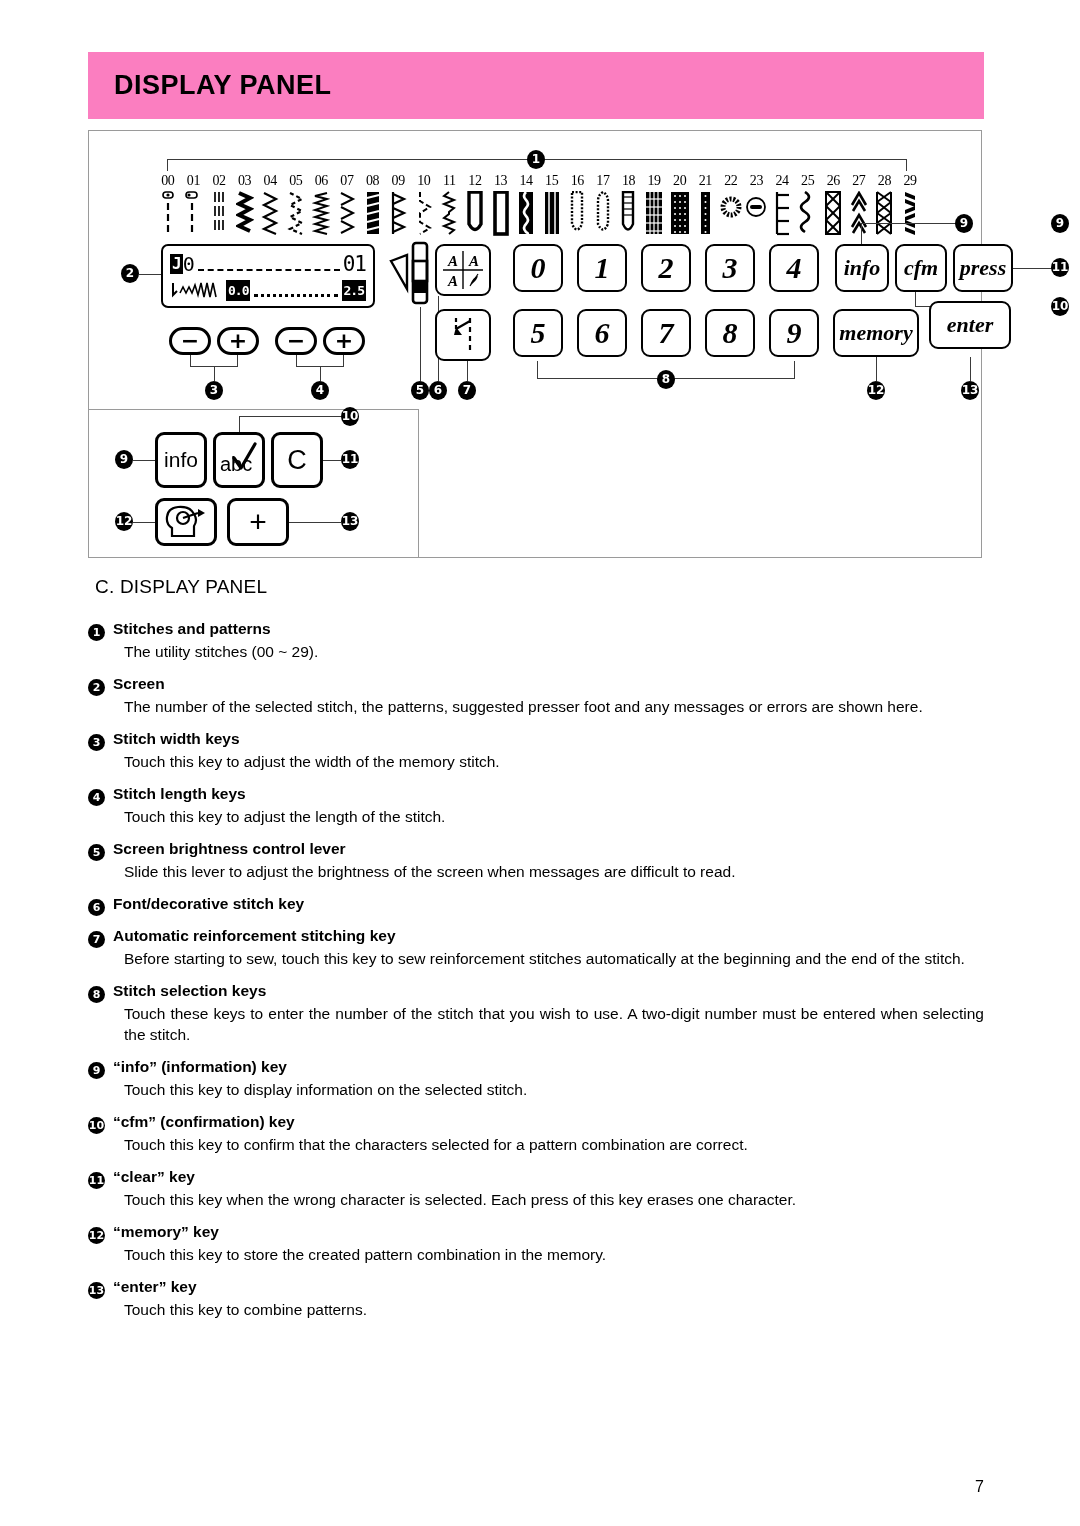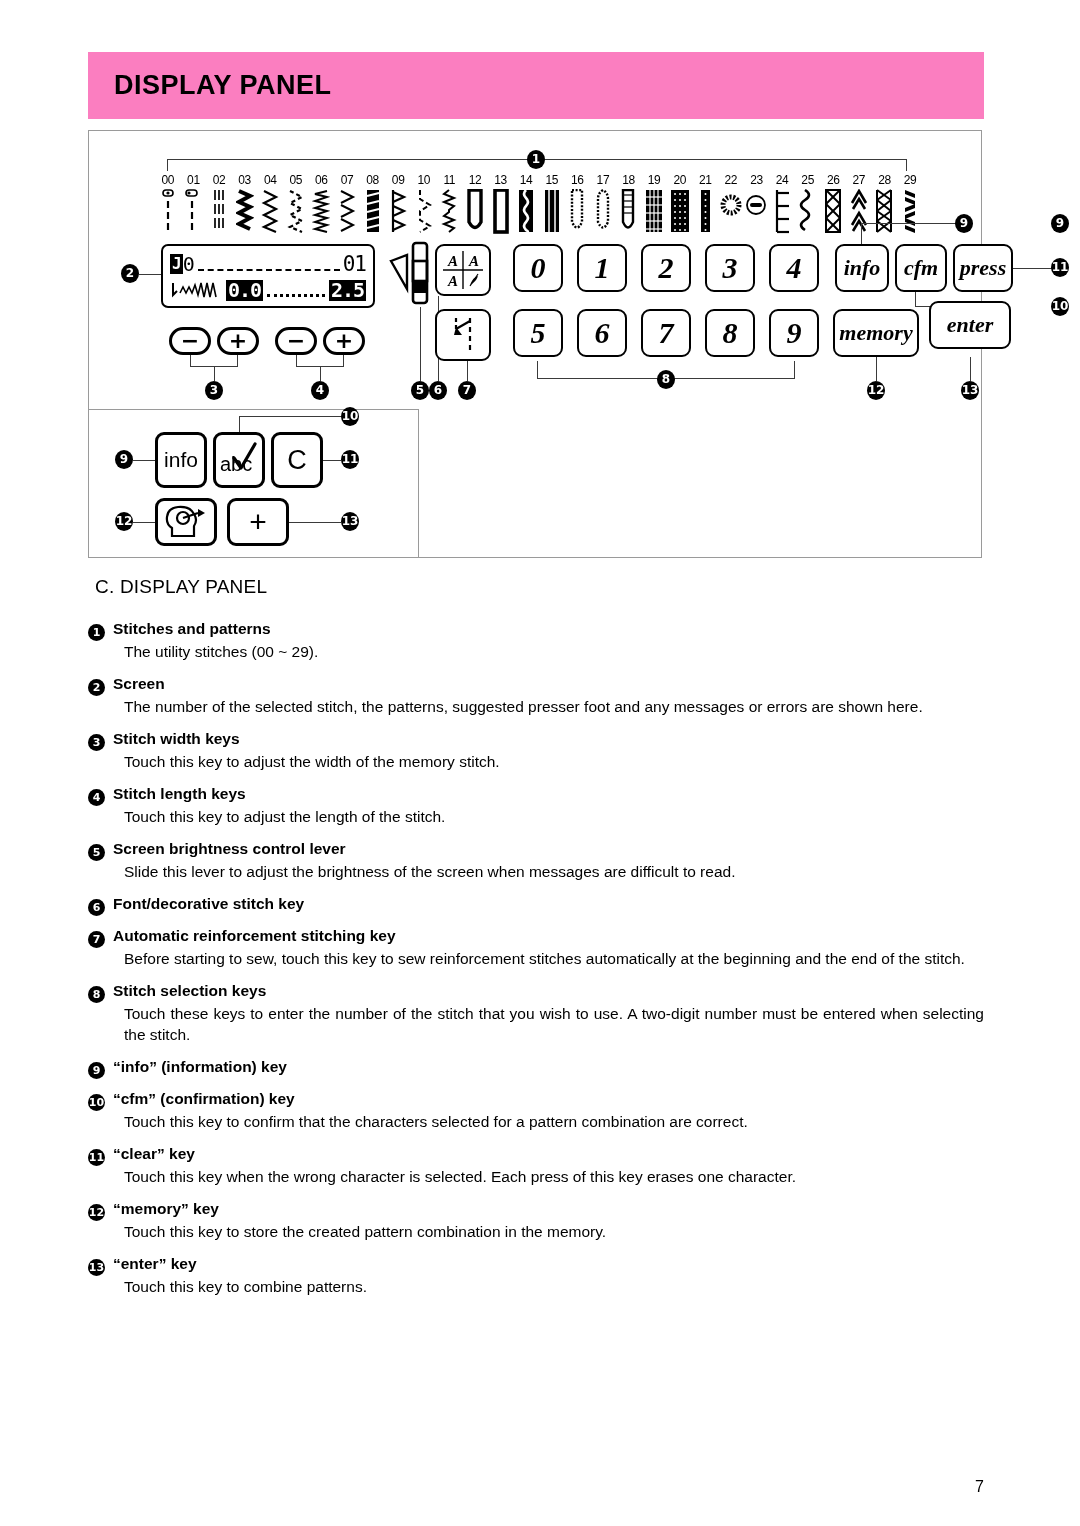--- a/index.html
+++ b/index.html
@@ -79,22 +79,22 @@
     left: 66px;
     top: 42px;
     width: 768px;
     display: flex;
   }
   .stitch-cell {
     width: 26.4px;
     text-align: center;
   }
   .stitch-num {
-    font-size: 12px;
-    font-family: Liberation Sans, sans-serif;
+    font-size: 14px;
+    font-family: Liberation Serif, serif;
     letter-spacing: -0.4px;
   }
   .stitch-art {
     height: 46px;
     margin-top: 2px;
     display: flex;
     align-items: flex-start;
     justify-content: center;
   }
   .stitch-art svg { display: block; }
@@ -141,21 +141,21 @@
     margin: 0 4px;
     height: 10px;
   }
   .lcd-num {
     font-size: 21px;
     font-family: "DejaVu Sans Mono", monospace;
     letter-spacing: -1px;
     font-weight: normal;
   }
   .lcd-val {
-    font-size: 20px;
+    font-size: 13px;
     padding: 1px 2px;
     line-height: 19px;
   }
 
   
   .ovalkey {
     position: absolute;
     width: 42px;
     height: 28px;
     border: 3px solid #000;
@@ -894,20 +894,21 @@
       <span>Stitch selection keys</span>
     </div>
     <div class="item-body">Touch these keys to enter the number of the stitch that you wish to use. A two-digit number must be entered when selecting the stitch.</div>
   </div>
 
   <div class="item">
     <div class="item-head">
       <span class="item-badge">9</span>
       <span>“info” (information) key</span>
     </div>
+    <div class="item-body nojust">Touch this key to display information on the selected stitch.</div>
   </div>
 
   <div class="item">
     <div class="item-head">
       <span class="item-badge">10</span>
       <span>“cfm” (confirmation) key</span>
     </div>
     <div class="item-body nojust">Touch this key to confirm that the characters selected for a pattern combination are correct.</div>
   </div>
 

